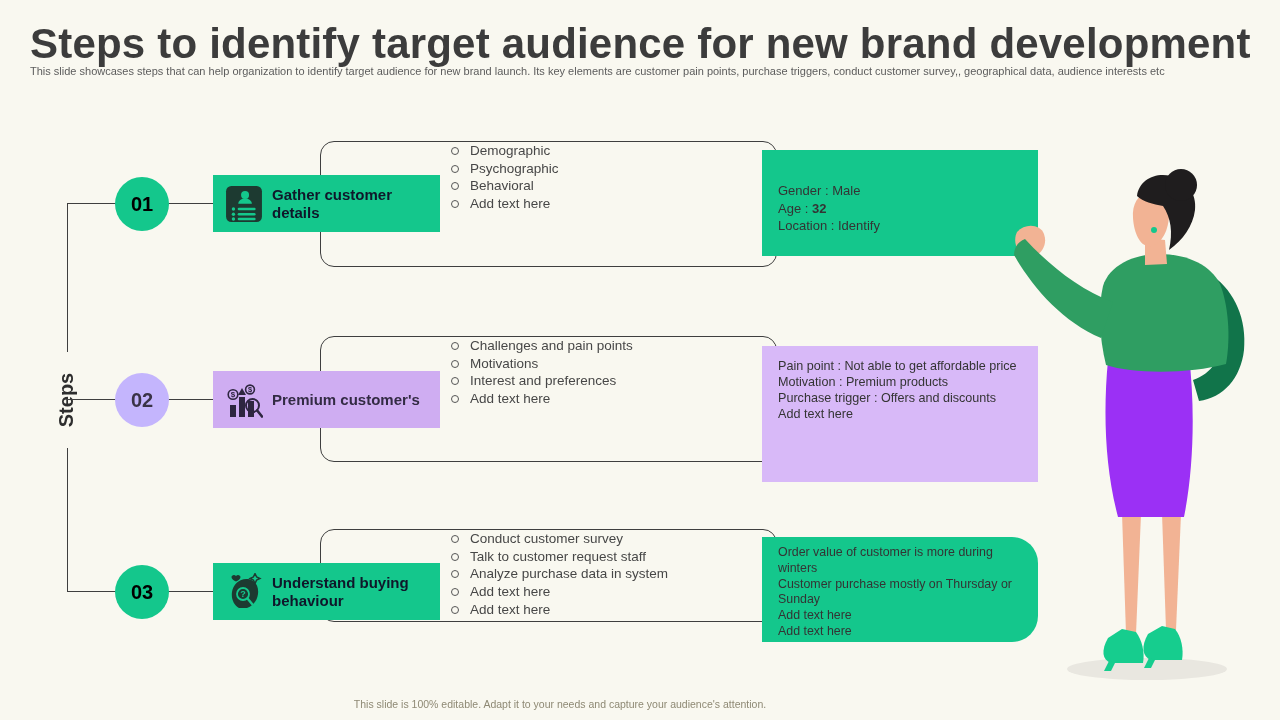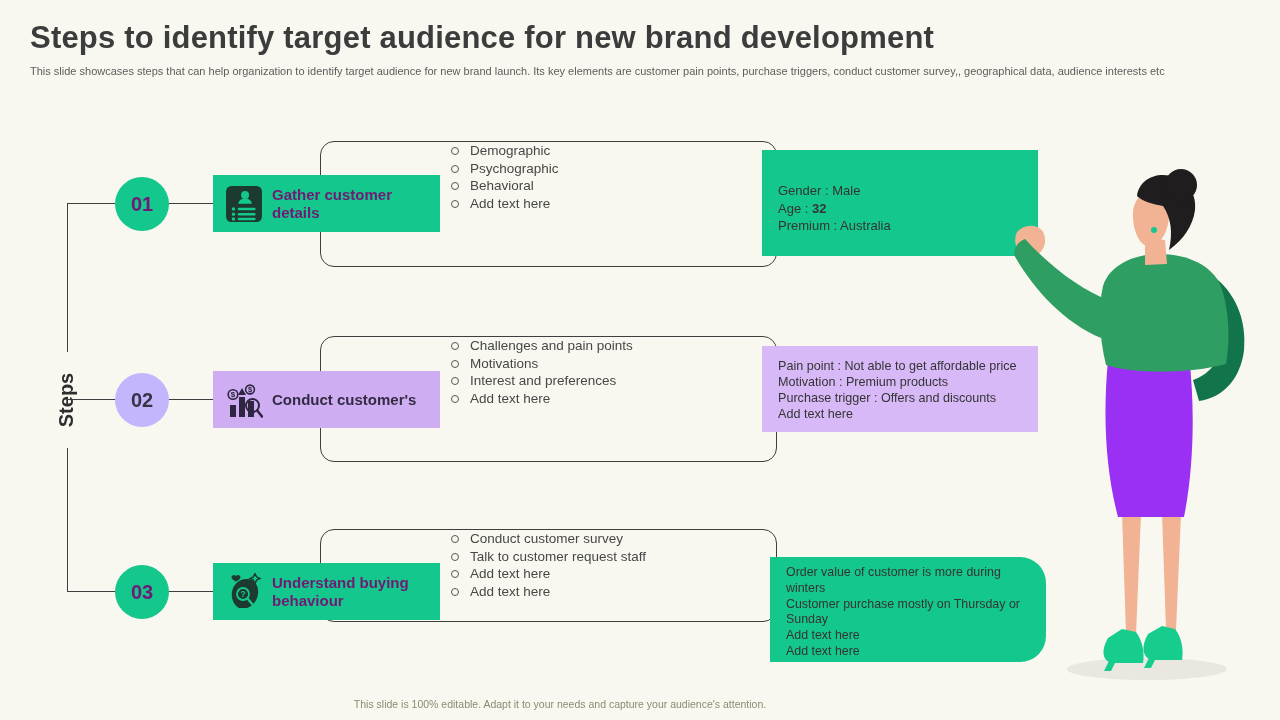--- a/index.html
+++ b/index.html
@@ -1,57 +1,57 @@
 <!DOCTYPE html>
 <html><head>
 <meta charset="utf-8">
 <style>
   html,body{margin:0;padding:0;background:#e4e2da;}
   .slide{position:relative;width:1280px;height:720px;background:#f9f8f0;overflow:hidden;
          font-family:"Liberation Sans",sans-serif;}
-  .title{position:absolute;left:30px;top:20px;font-size:31px;font-weight:700;color:#3c3c3c;
+  .title{position:absolute;left:30px;top:20px;font-size:42px;font-weight:700;color:#3c3c3c;
          letter-spacing:.2px;white-space:nowrap;}
   .subtitle{position:absolute;left:30px;top:64px;width:1180px;font-size:11px;line-height:15px;color:#5c5c5c;}
   
   .vseg{position:absolute;left:67px;width:0;border-left:1.5px solid #3f3f3f;}
   .v1{top:204px;height:148px}
   .v2{top:448px;height:144px}
   .hline{position:absolute;left:67px;width:146px;height:0;border-top:1.5px solid #3f3f3f;}
   .hline.r1{top:203px}.hline.r2{top:399px}.hline.r3{top:591px}
   .steps-axis{position:absolute;left:6px;top:388px;width:122px;height:24px;text-align:center;
               transform:rotate(-90deg);font-size:20px;font-weight:700;color:#2e2e2e;}
   
   .circle{position:absolute;left:115px;width:54px;height:54px;border-radius:50%;
           display:flex;align-items:center;justify-content:center;font-size:20px;font-weight:700;}
   .circle.r1{top:177px}.circle.r2{top:373px}.circle.r3{top:565px}
-  .circle.th-green{background:#14c78c;color:#701a75}
+  .circle.th-green{background:#14c78c;color:#000000}
   .circle.th-purple{background:#c4b5fd;color:#3a3347}
   
   .panel{position:absolute;left:320px;width:457px;border:1.3px solid #3f3f3f;border-radius:14px;
          box-sizing:border-box;background:transparent;}
   .panel.r1{top:141px;height:126px}.panel.r2{top:336px;height:126px}.panel.r3{top:529px;height:93px}
   .bullets{list-style:none;margin:0;padding:0 0 0 130px;height:100%;display:flex;
            flex-direction:column;justify-content:flex-start;}
   .bullets li{font-size:13.5px;line-height:17.7px;color:#474747;display:flex;align-items:center;}
   .dot{width:6px;height:6px;border:1.2px solid #565656;border-radius:50%;margin-right:11px;flex:none;}
   
   .tag{position:absolute;left:213px;width:227px;height:57px;display:flex;align-items:center;
        padding-left:12px;box-sizing:border-box;}
   .tag.r1{top:175px}.tag.r2{top:371px}.tag.r3{top:563px}
   .tag.th-green{background:#14c78c}
   .tag.th-purple{background:#cfadf2}
   .tag .icon{width:38px;height:38px;flex:none;margin-right:9px;}
-  .tag-text{font-size:15px;font-weight:700;line-height:18px;color:#701a75;width:162px;}
+  .tag-text{font-size:15px;font-weight:700;line-height:18px;color:#0f172a;width:162px;}
   .tag.th-purple .tag-text{color:#332b44}
   
   .callout{position:absolute;left:762px;width:276px;box-sizing:border-box;color:#343434;}
   .callout.r1{top:150px;height:106px;padding:32px 16px 0;font-size:13px;line-height:17.5px;background:#14c78c;}
-  .callout.r2{top:346px;height:86px;padding:12px 16px 0;font-size:12.6px;line-height:16px;background:#d8b9f8;}
-  .callout.r3{top:557px;height:105px;padding:8px 16px 16px;font-size:12.4px;line-height:15.8px;
-              background:#14c78c;border-radius:0 26px 26px 0;margin-left:8px;}
+  .callout.r2{top:346px;height:136px;padding:12px 16px 0;font-size:12.6px;line-height:16px;background:#d8b9f8;}
+  .callout.r3{top:537px;height:105px;padding:8px 16px 16px;font-size:12.4px;line-height:15.8px;
+              background:#14c78c;border-radius:0 26px 26px 0;}
   .cl b{font-weight:700}
   .footer{position:absolute;left:560px;top:698px;transform:translateX(-50%);font-size:10.5px;
           color:#8e8974;white-space:nowrap;text-align:center;}
   .woman{position:absolute;left:1005px;top:168px;width:275px;height:532px;pointer-events:none;}
 </style>
 </head>
 <body>
 
 <div class="slide">
 
@@ -117,20 +117,24 @@
   </div>
   <div class="panel r3">
     <ul class="bullets">
       <li>
           <span class="dot"></span>
           <span>Conduct customer survey</span>
         </li>
       <li>
           <span class="dot"></span>
           <span>Talk to customer request staff</span>
+        </li>
+      <li>
+          <span class="dot"></span>
+          <span>Analyze purchase data in system</span>
         </li>
       <li>
           <span class="dot"></span>
           <span>Add text here</span>
         </li>
       <li>
           <span class="dot"></span>
           <span>Add text here</span>
         </li>
     </ul>
@@ -161,41 +165,41 @@
         <rect x="23" y="20" width="6" height="16" fill="#2e2640"></rect>
         <path d="M17 14 l-4 0 4 -7 4 7 z" fill="#2e2640"></path>
         <circle cx="8" cy="13.5" r="4.8" fill="#cfadf2" stroke="#2e2640" stroke-width="1.6"></circle>
         <text x="8" y="16.4" font-size="8" font-weight="bold" fill="#2e2640" text-anchor="middle" font-family="Liberation Sans, sans-serif">$</text>
         <circle cx="25" cy="8.5" r="4.4" fill="#cfadf2" stroke="#2e2640" stroke-width="1.6"></circle>
         <text x="25" y="11.3" font-size="7.5" font-weight="bold" fill="#2e2640" text-anchor="middle" font-family="Liberation Sans, sans-serif">$</text>
         <circle cx="27.5" cy="24.5" r="6.5" fill="none" stroke="#2e2640" stroke-width="2"></circle>
         <path d="M32.2 29.5 L37 35.5" stroke="#2e2640" stroke-width="2.6" stroke-linecap="round"></path>
       </svg>
     </span>
-    <span class="tag-text">Conduct customer's</span>
+    <span class="tag-text">Premium customer's</span>
   </div>
 
   <div class="tag r3 th-green">
     <span class="icon">
       <svg viewBox="0 0 38 38" width="38" height="38">
         <path d="M14 35 C9 32 6 26 7 19 C8 11 15 5 23 6 C30 7 34 13 33 21 C32 28 28 33 22 35 Z" fill="#1d3a31"></path>
         <path d="M11 3 c-1.5 -2 -4.5 -1 -4.5 1.2 c0 1.8 2.5 3.3 4.5 4.3 c2 -1 4.5 -2.5 4.5 -4.3 c0 -2.2 -3 -3.2 -4.5 -1.2 z" fill="#1d3a31"></path>
         <path d="M30 0.5 l1.6 3.4 3.4 1.6 -3.4 1.6 -1.6 3.4 -1.6 -3.4 -3.4 -1.6 3.4 -1.6 z" fill="none" stroke="#1d3a31" stroke-width="1.4"></path>
         <circle cx="18" cy="21" r="6" fill="none" stroke="#14c78c" stroke-width="1.8"></circle>
         <text x="18" y="24.4" font-size="9" font-weight="bold" fill="#14c78c" text-anchor="middle" font-family="Liberation Sans, sans-serif">?</text>
         <path d="M22.5 25.5 L27.5 31.5" stroke="#14c78c" stroke-width="2.4" stroke-linecap="round"></path>
       </svg>
     </span>
     <span class="tag-text">Understand buying behaviour</span>
   </div>
 
   <div class="callout r1 th-green">
     <div class="cl"><span>Gender : Male</span><b></b></div>
     <div class="cl"><span>Age : </span><b>32</b></div>
-    <div class="cl"><span>Premium : Australia</span><b></b></div>
+    <div class="cl"><span>Location : Identify</span><b></b></div>
   </div>
   <div class="callout r2">
     <div class="cl"><span>Pain point : Not able to get affordable price</span></div>
     <div class="cl"><span>Motivation : Premium products</span></div>
     <div class="cl"><span>Purchase trigger : Offers and discounts</span></div>
     <div class="cl"><span>Add text here</span></div>
   </div>
   <div class="callout r3">
     <div class="cl"><span>Order value of customer is more during winters</span></div>
     <div class="cl"><span>Customer purchase mostly on Thursday or Sunday</span></div>

